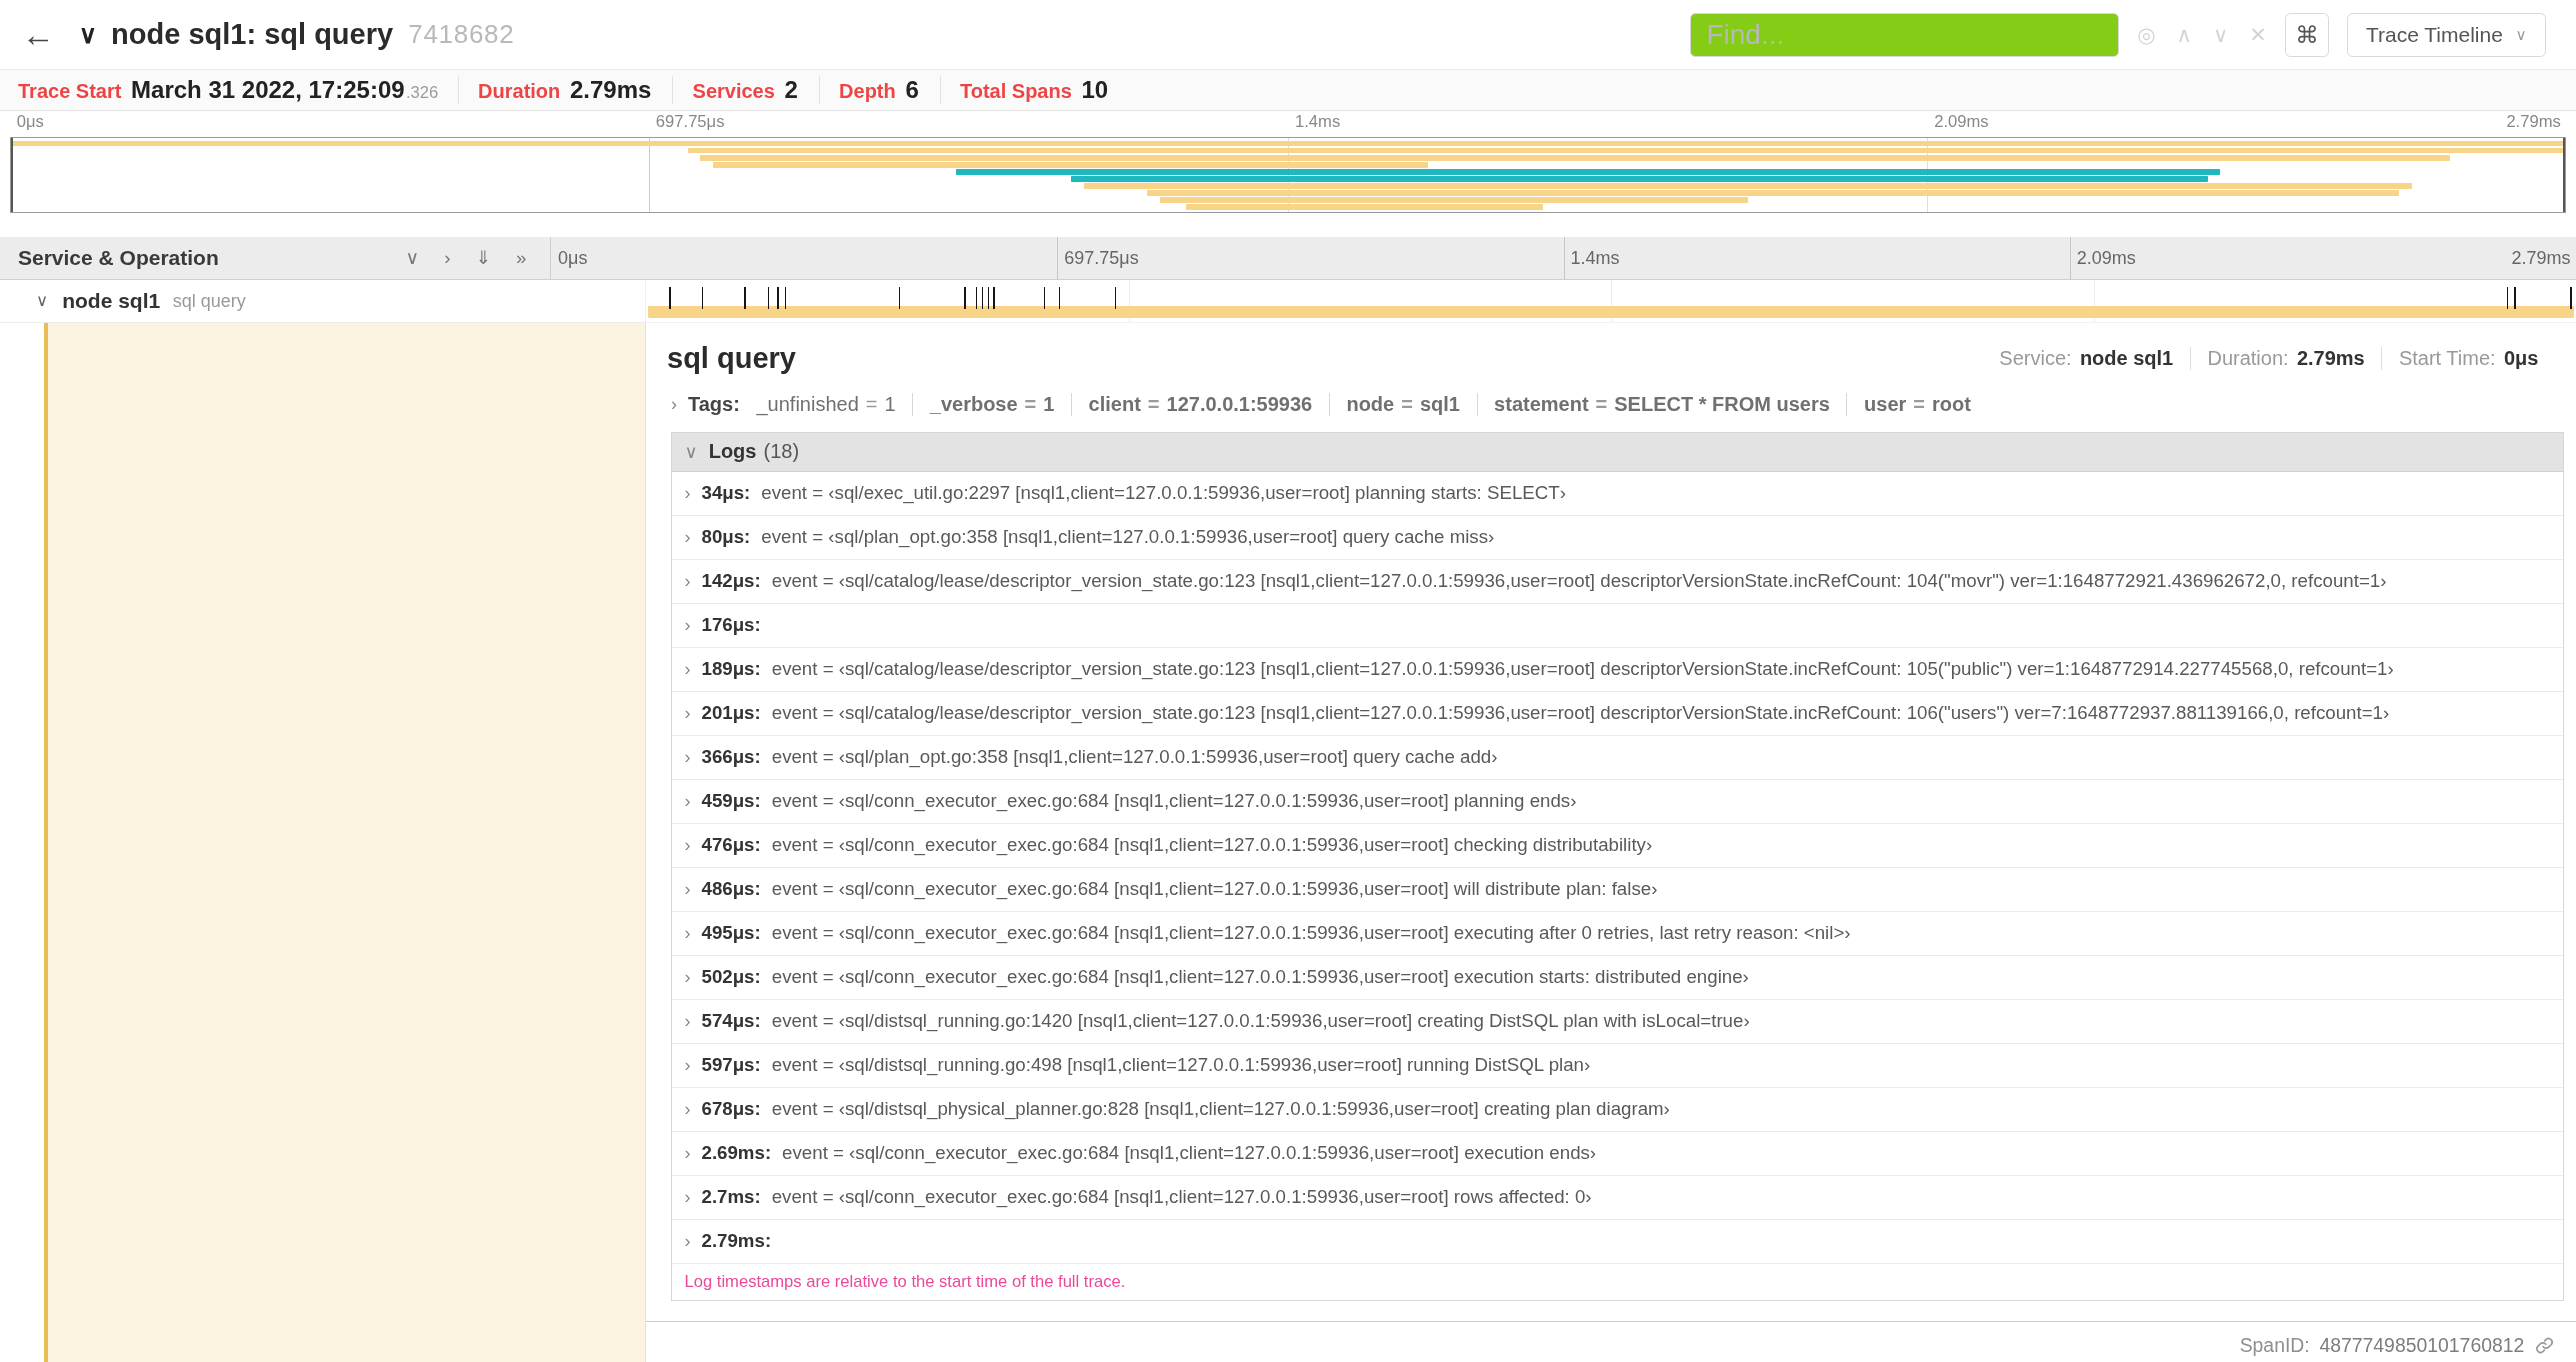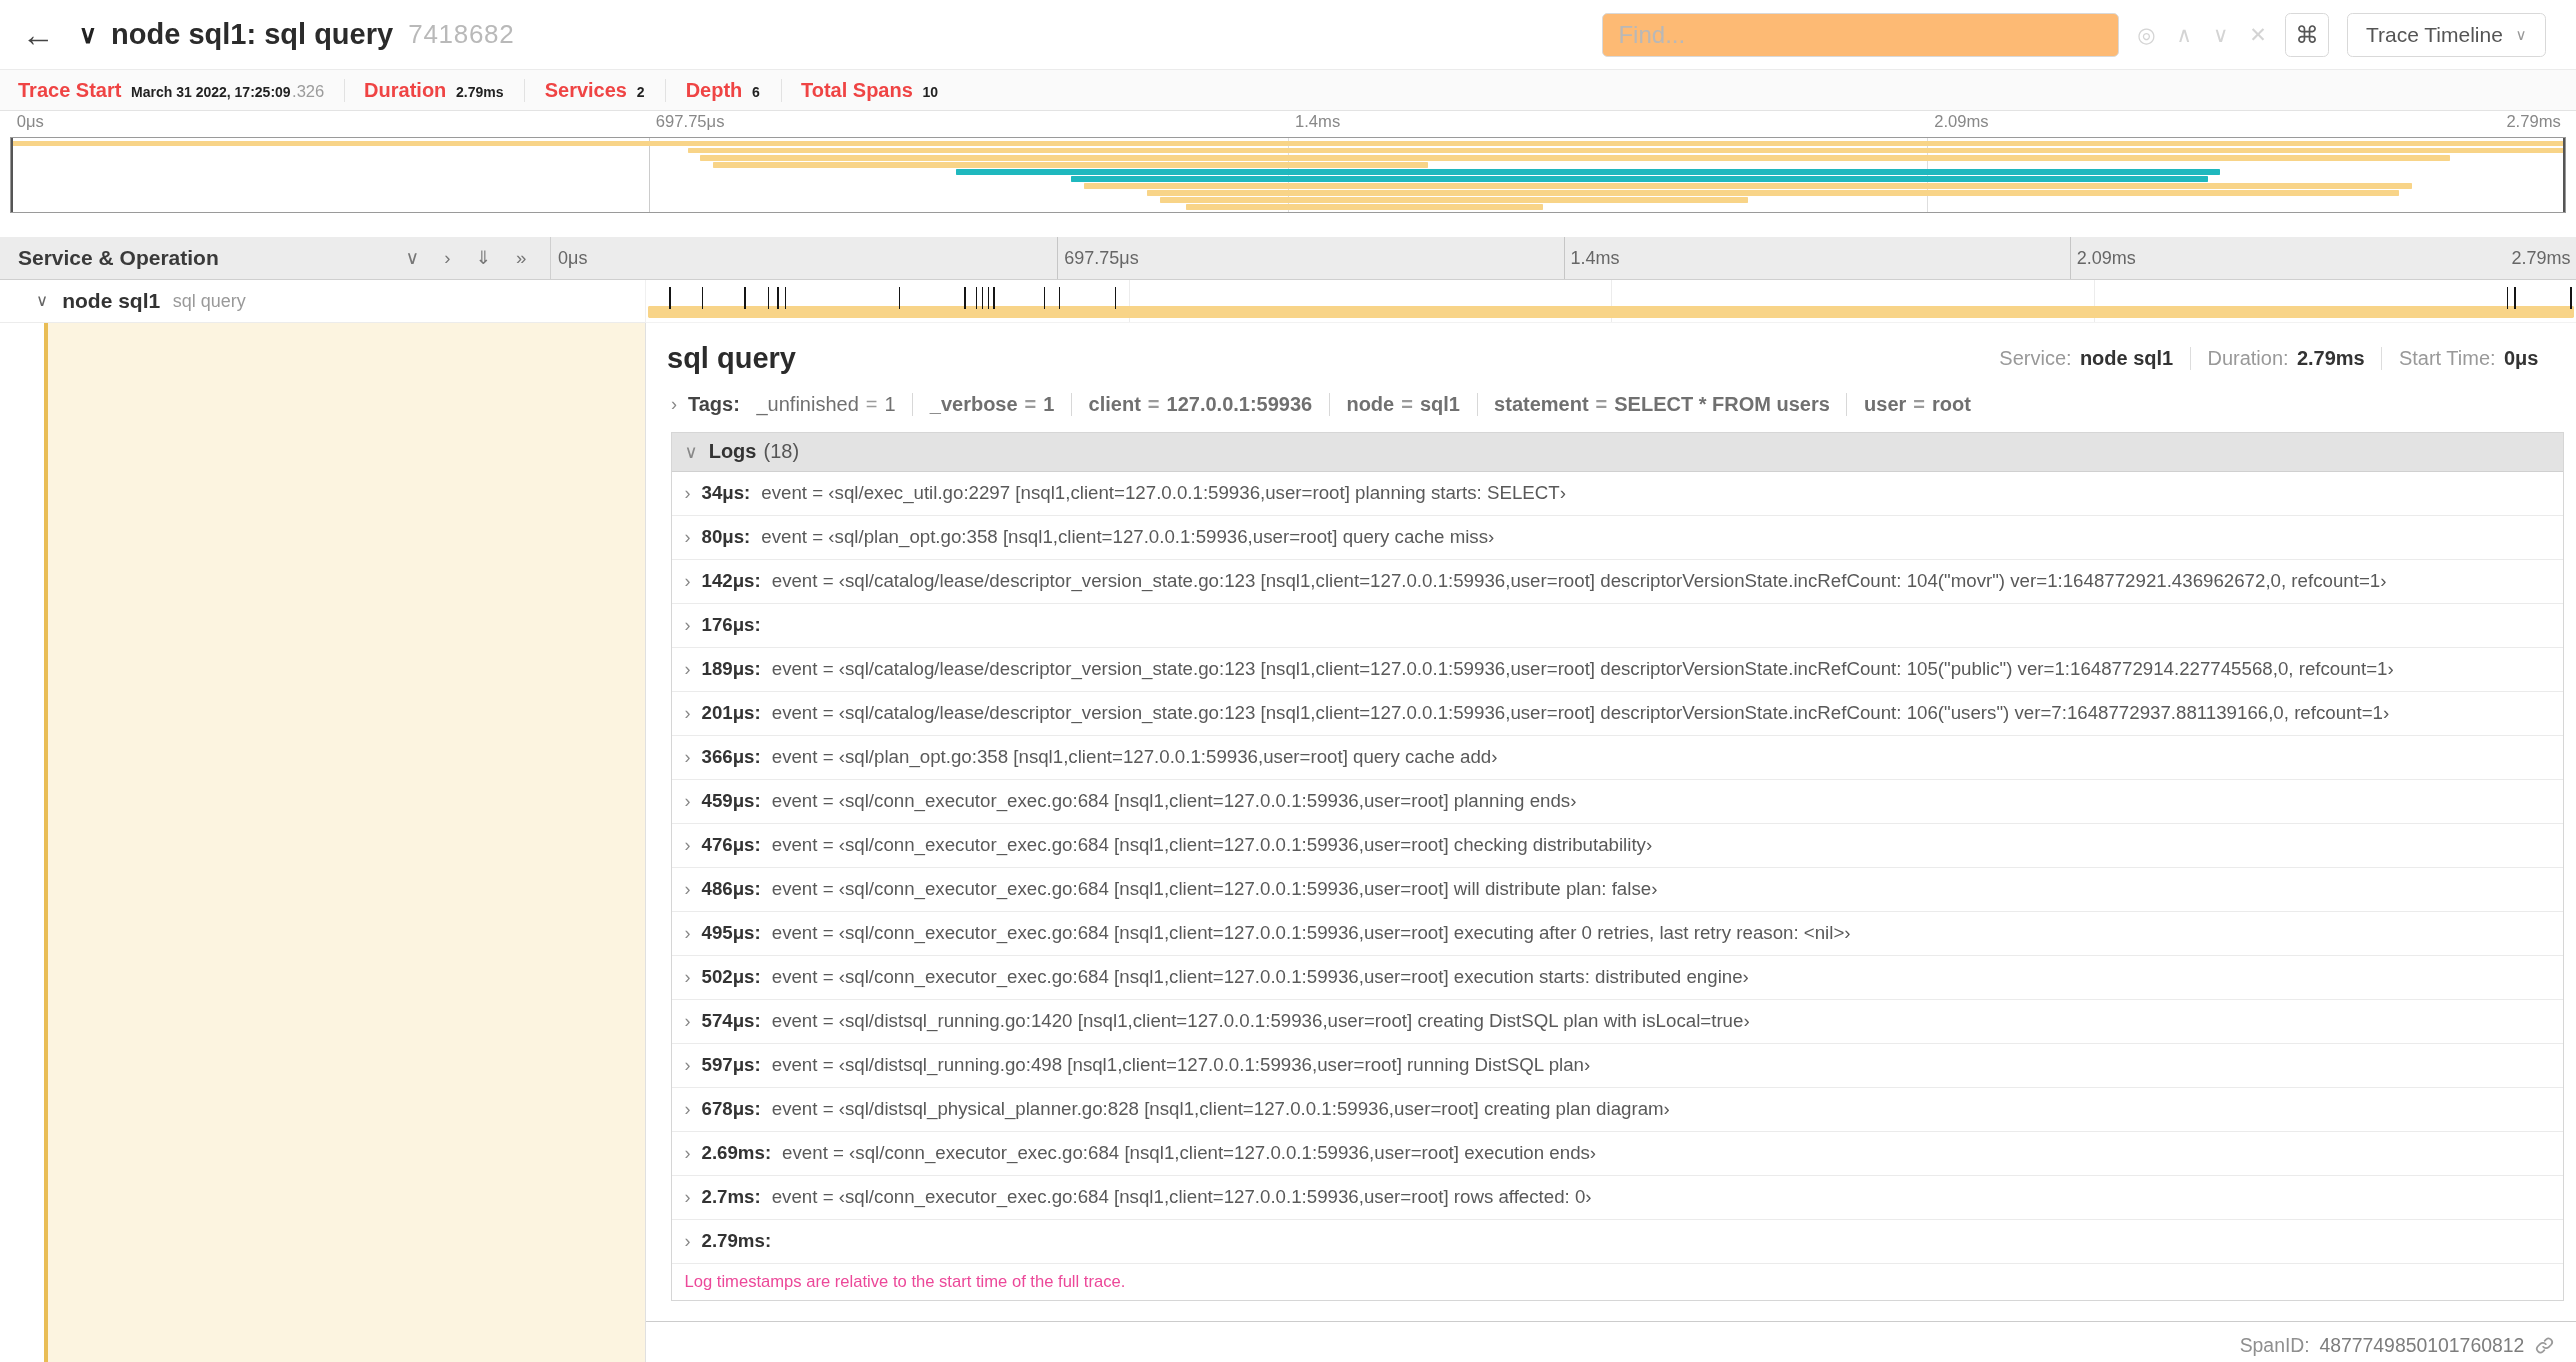--- a/index.html
+++ b/index.html
@@ -10,42 +10,42 @@
   }
   
   .topbar { position:absolute; top:0; left:0; right:0; height:69px;
     display:flex; align-items:center; background:#fff; padding-right:30.5px; }
   .back-btn { width:76px; height:100%; border:none; background:none;
     font-size:33px; color:#444; cursor:pointer; }
   .title-chev { font-size:25px; font-weight:bold; color:#222; margin:0 14px 0 2.8px; }
   .trace-title { font-size:29px; font-weight:700; color:#2b2b2b; white-space:nowrap; }
   .trace-id { font-size:26px; color:#b9b9b9; margin-left:15.2px; letter-spacing:0.7px; }
   .spacer { flex:1; }
-  .find-input { width:517px; height:44px; border:0.7px solid #d9d9d9; border-radius:5.5px;
-    background:#fdba74; padding:0 15.2px; font-size:24px; color:#444; outline:none;
+  .find-input { width:429px; height:44px; border:0.7px solid #d9d9d9; border-radius:5.5px;
+    background:#84cc16; padding:0 15.2px; font-size:28px; color:#444; outline:none;
     font-family:"Liberation Sans", sans-serif; }
   .find-input::placeholder { color:#b8b8b8; }
   .find-icons { display:flex; align-items:center; gap:21px; margin:0 18px; }
   .find-icon { font-size:21px; color:#d4d4d4; cursor:pointer; }
   .kbd-btn { width:44px; height:44px; border:0.7px solid #d9d9d9; border-radius:5.5px;
     background:#fff; font-size:23.5px; color:#555; display:flex; align-items:center;
     justify-content:center; margin-right:18px; cursor:pointer; }
   .view-btn { height:44px; border:0.7px solid #d9d9d9; border-radius:5.5px; background:#fff;
     font-size:21px; color:#555; padding:0 18px; display:flex; align-items:center;
     gap:12.5px; cursor:pointer; font-family:"Liberation Sans", sans-serif; }
   .view-btn .caret { font-size:15.2px; color:#999; }
   
   .infobar { position:absolute; top:69px; left:0; right:0; height:42px;
     background:#fafafa; border-top:0.7px solid #ebebeb; border-bottom:0.7px solid #e3e3e3;
     display:flex; align-items:center; padding:0 18px; }
   .info-item { display:flex; align-items:baseline; padding:0 19.4px; }
   .info-item:first-of-type { padding-left:0; }
   .info-item + .info-item { border-left:0.7px solid #e2e2e2; }
   .info-label { color:#ef4444; font-size:20px; margin-right:9.7px; white-space:nowrap;font-weight:bold; }
-  .info-value { color:#222; font-weight:700; font-size:14px; white-space:nowrap; }
+  .info-value { color:#222; font-weight:700; font-size:24px; white-space:nowrap; }
   .info-suffix { color:#9b9b9b; font-size:16.6px; margin-left:1.4px; }
   
   .minimap { position:absolute; top:111px; left:0; right:0; height:105px; }
   .mm-axis { position:absolute; top:1.4px; left:9.7px; right:9.7px; height:23.5px; }
   .tick-label { position:absolute; top:0; font-size:16.6px; color:#888; white-space:nowrap; }
   .mm-canvas { position:absolute; top:26px; left:9.7px; right:9.7px; bottom:2.8px;
     border:0.7px solid #9a9a9a; background:#fff; }
   .gridline { position:absolute; top:0; bottom:0; width:0.7px; background:#dedede; }
   .g25 { left:25%; background:#cccccc; } .g50 { left:50%; } .g75 { left:75%; }
   .mm-spans { position:absolute; inset:0; }

